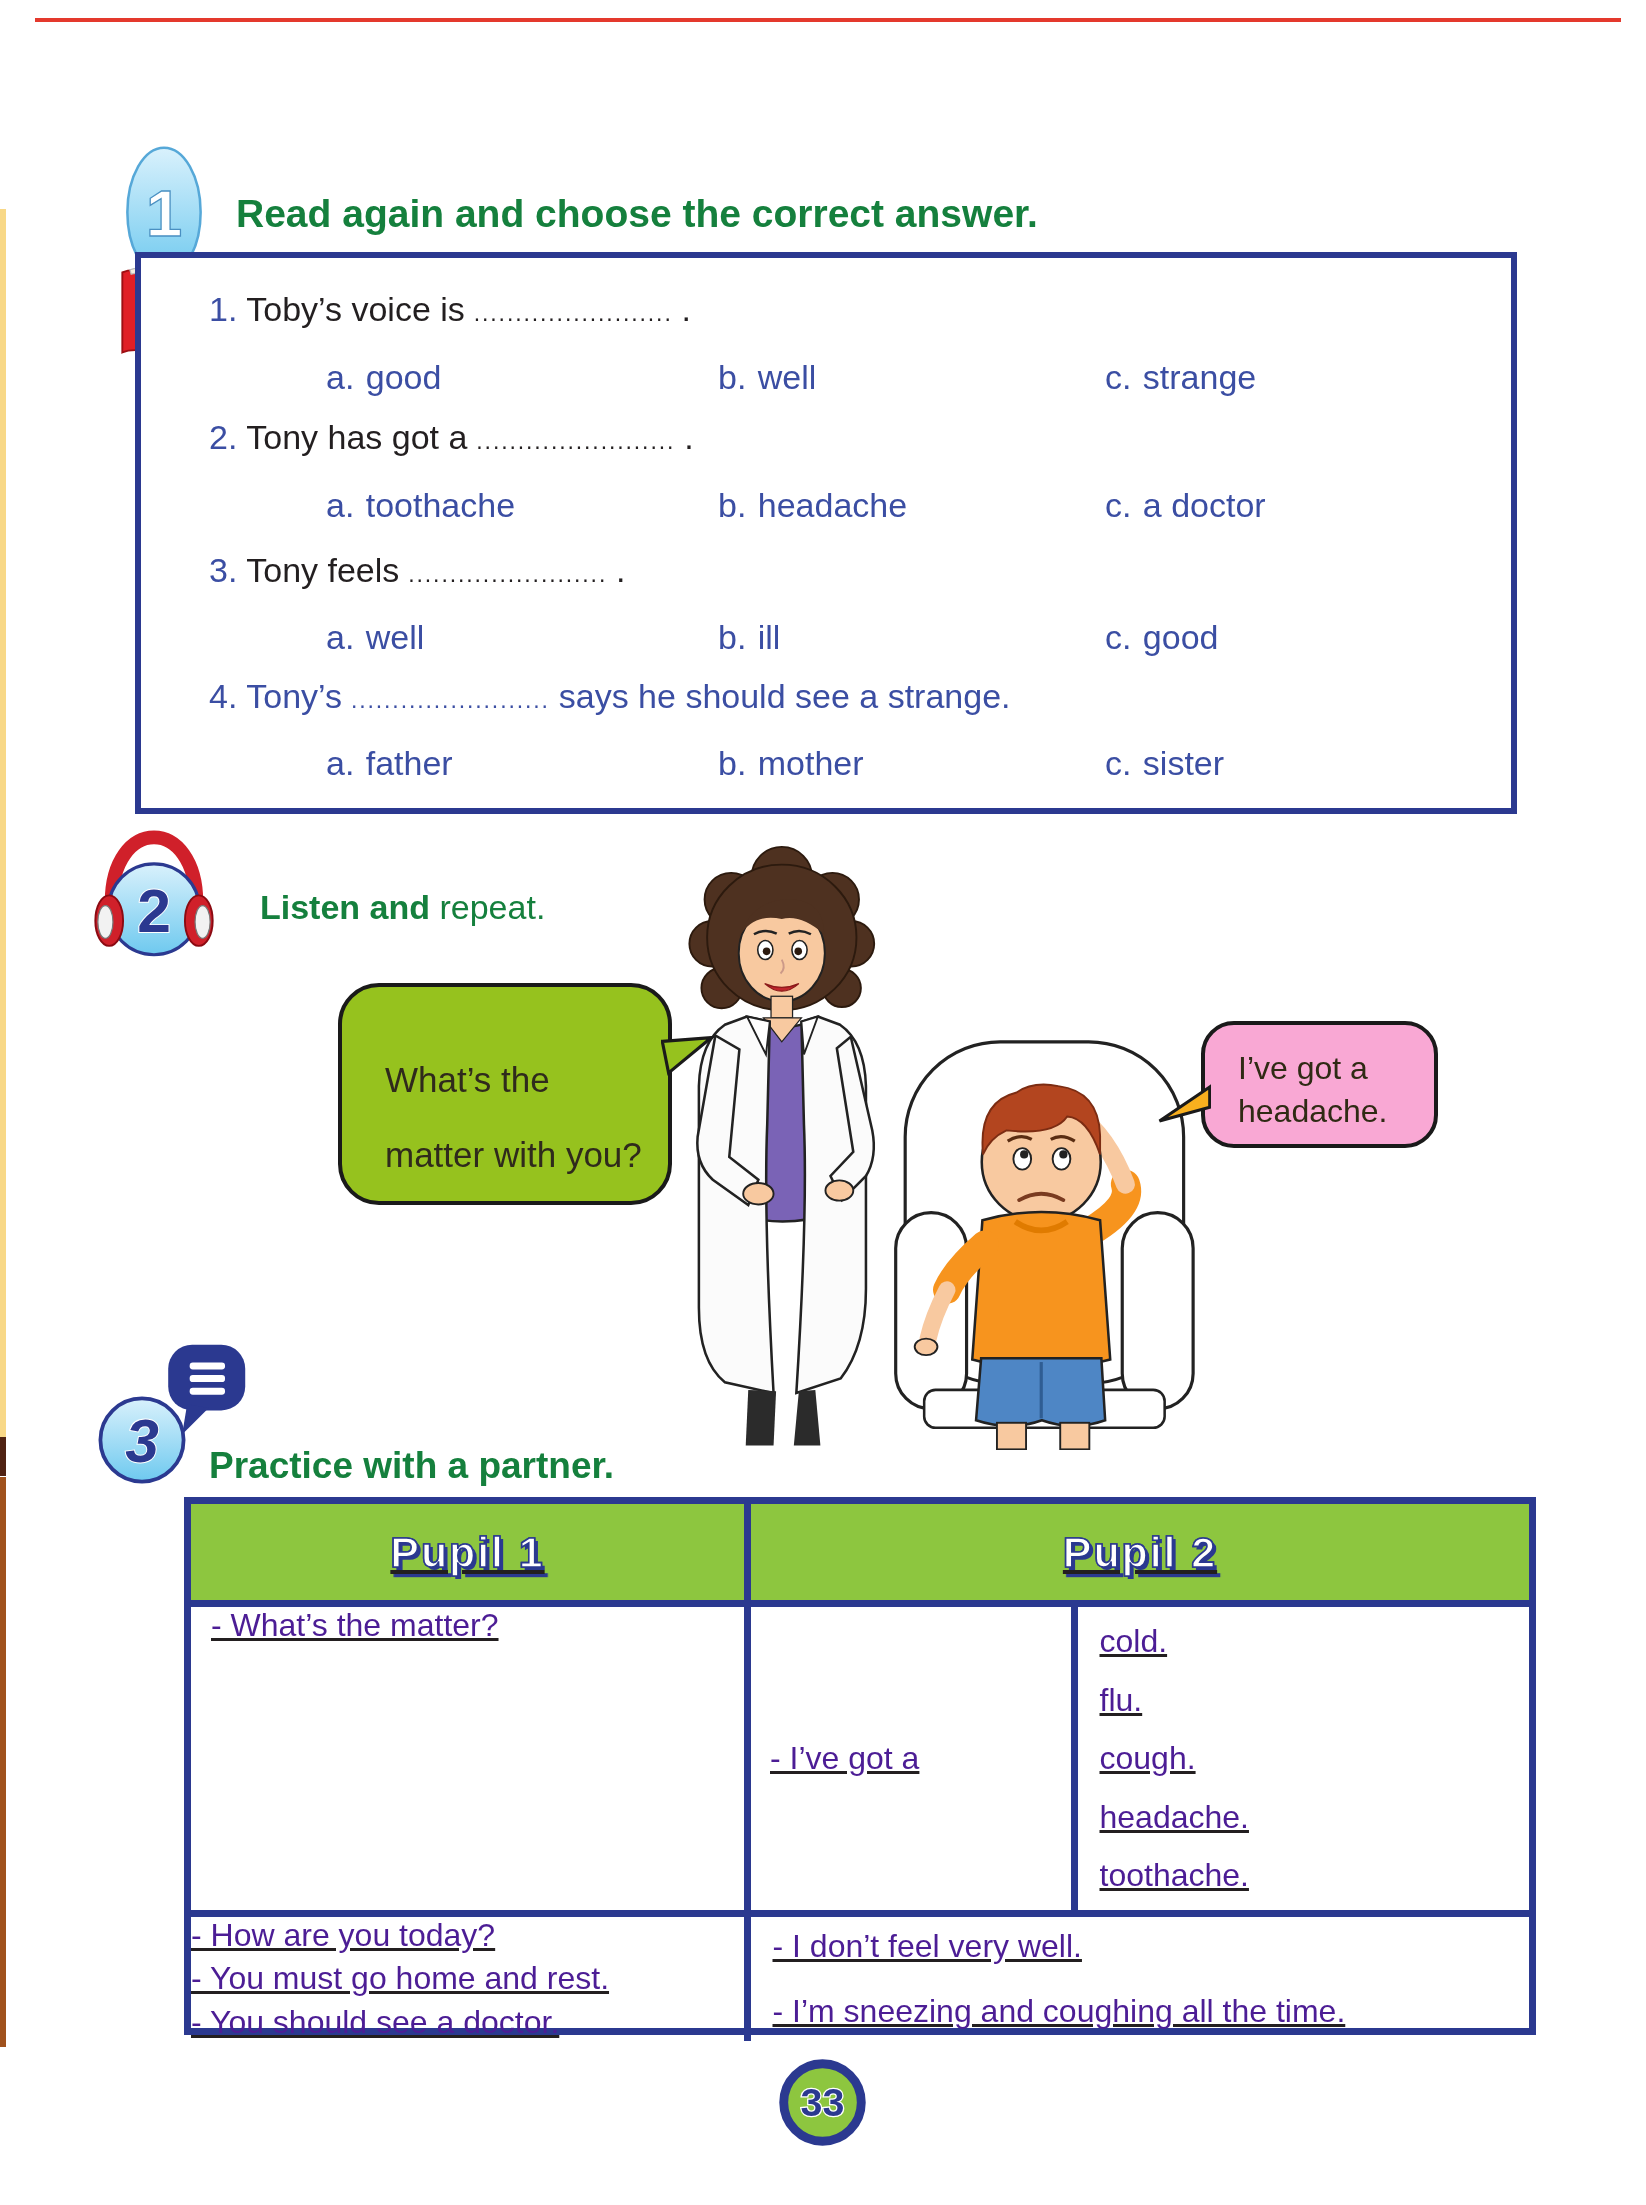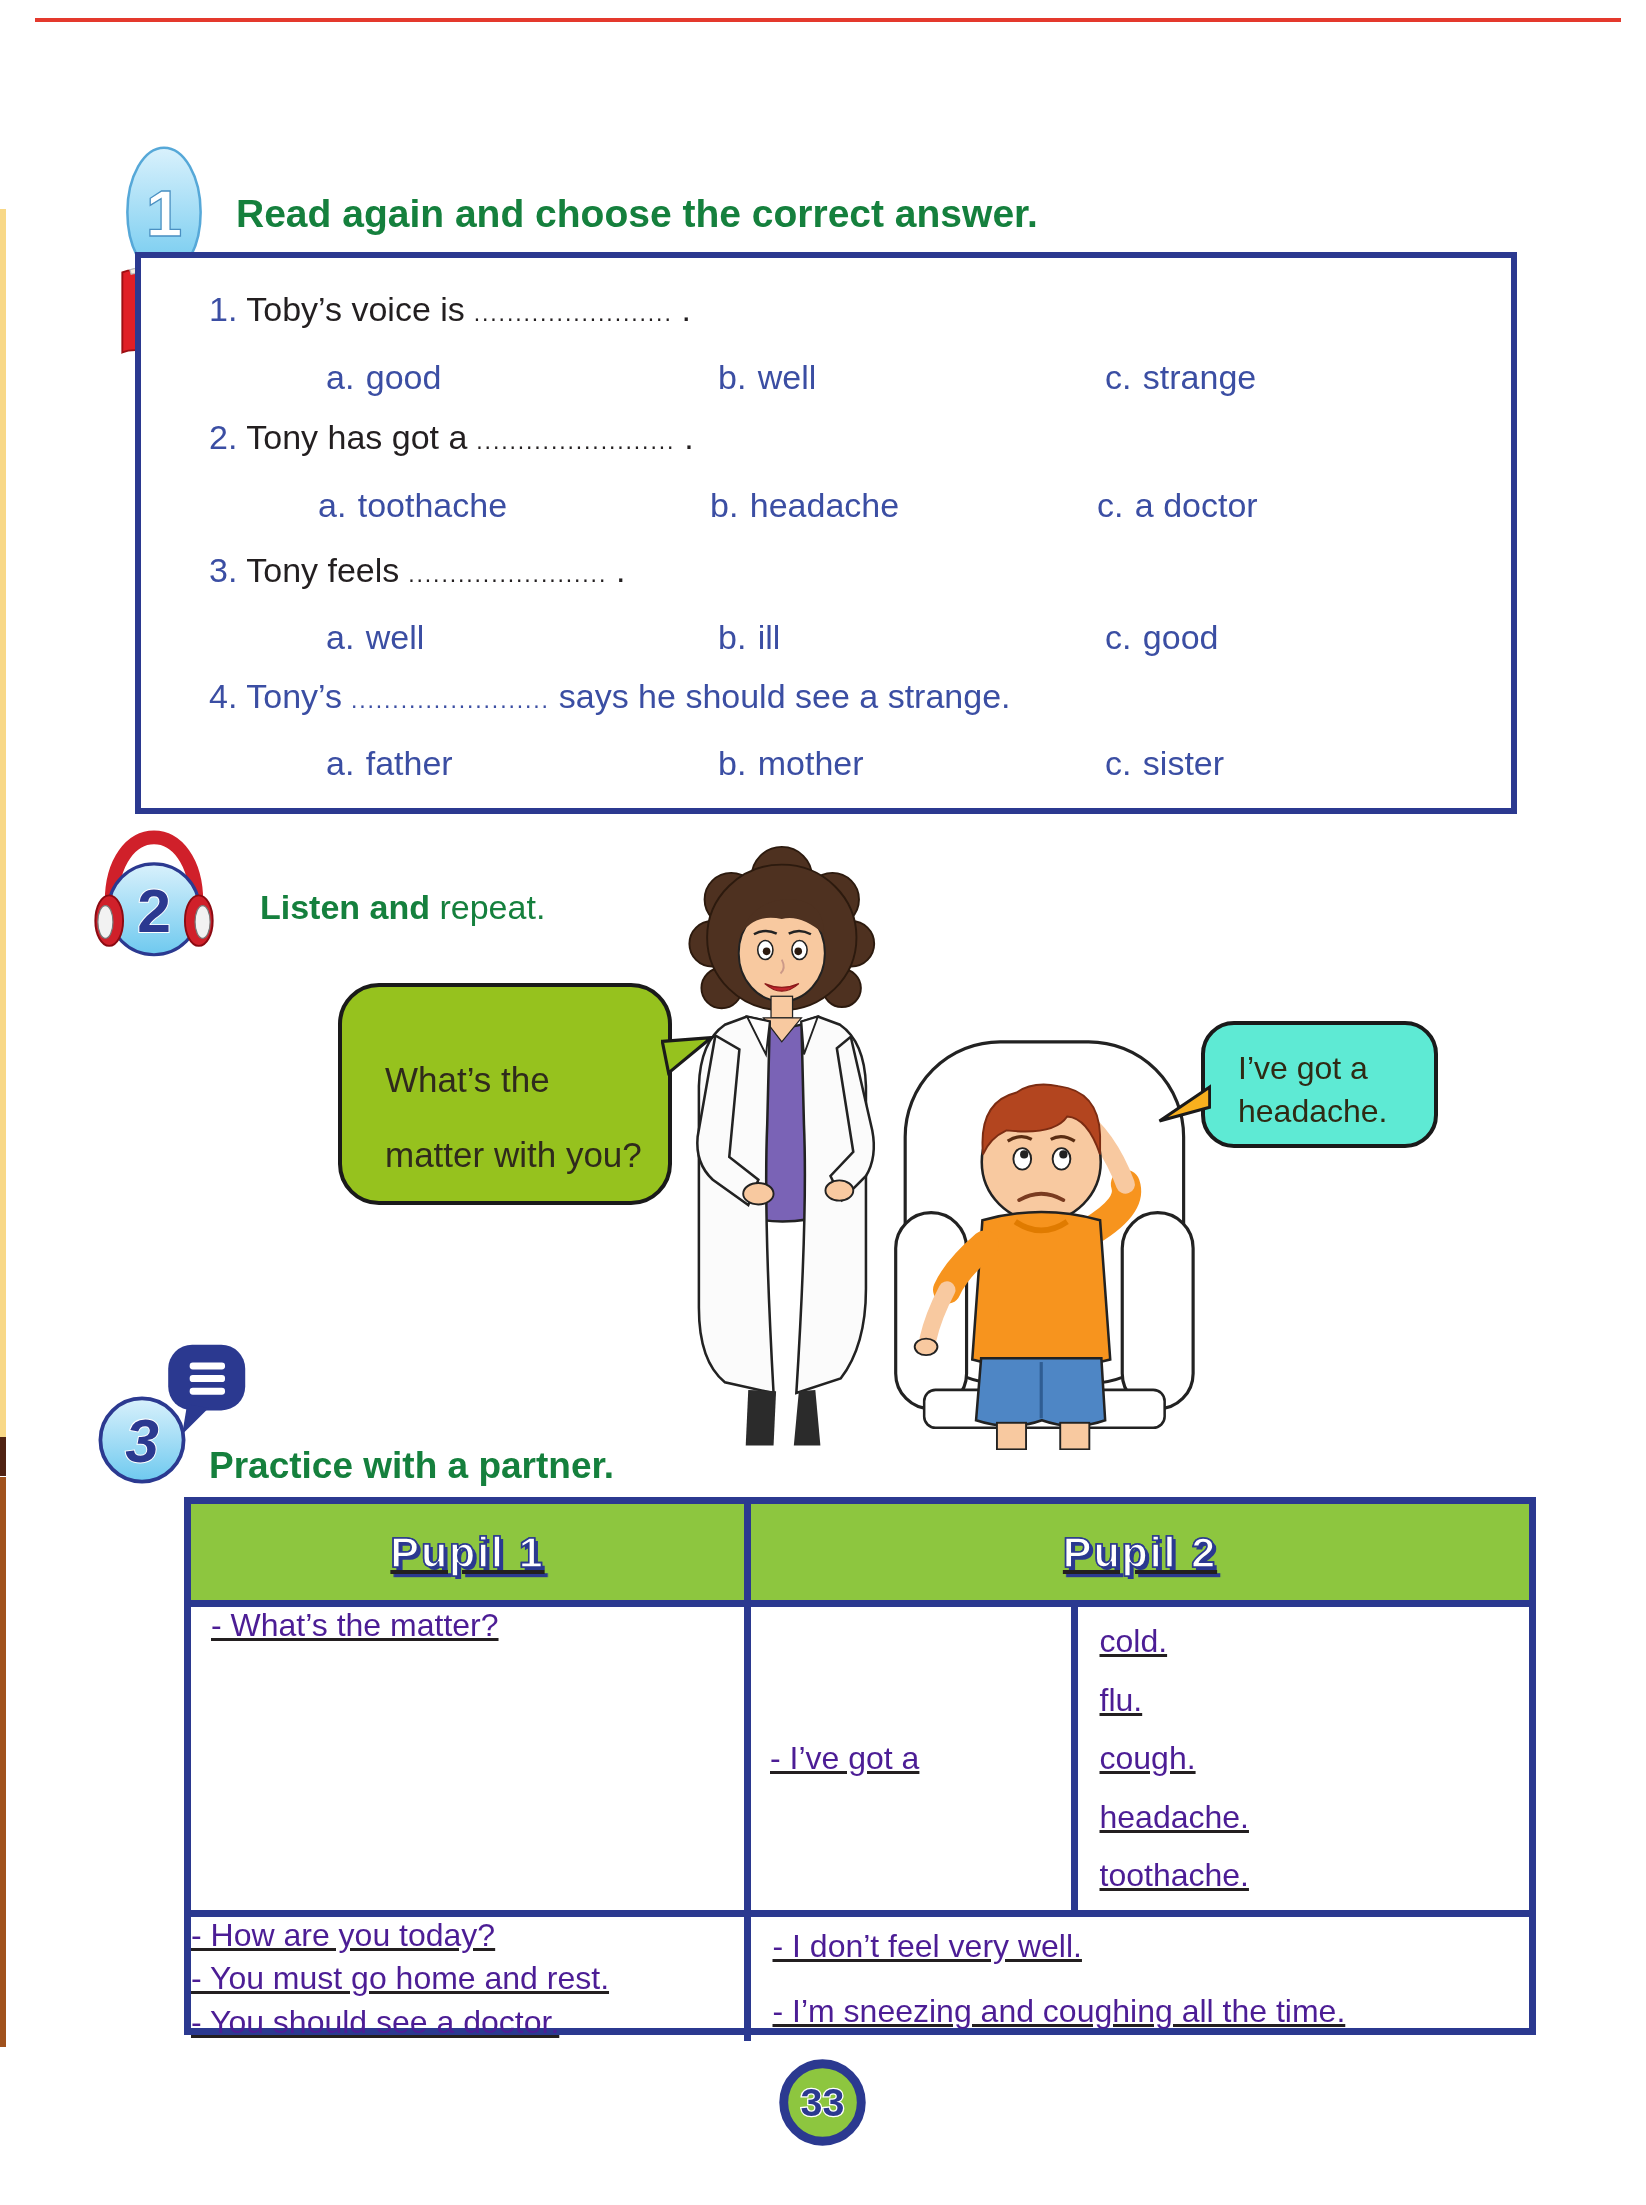--- a/index.html
+++ b/index.html
@@ -36,21 +36,21 @@
   .optrow{position:absolute;font-size:34px;color:#3B4EA3;white-space:nowrap;}
   .opt{position:absolute;top:0;}
   .opt .l{margin-right:11.4px;}
   .o-a{left:117px;} .o-b{left:509px;} .o-c{left:896px;}
 
   
   .bubble{position:absolute;border:4.4px solid #1a1a1a;box-sizing:border-box;}
   #bubble-green{left:338px;top:983px;width:334px;height:222px;background:#96C21E;
     border-radius:41px;padding:44px 0 0 43px;}
   #bubble-green .line{display:block;font-size:35px;color:#2f2a1c;line-height:1.45;margin-top:24px;}
-  #bubble-orange{left:1201px;top:1021px;width:237px;height:127px;background:#5eead4;
+  #bubble-orange{left:1201px;top:1021px;width:237px;height:127px;background:#f9a8d4;
     border-radius:33px;padding:21.5px 0 0 33px;}
   #bubble-orange .line{display:block;font-size:32px;color:#2f2a14;line-height:1.35;}
   .tail{position:absolute;}
 
   
   #ptable{position:absolute;left:184px;top:1497px;width:1352px;height:538px;
     border:7.6px solid #2B3990;box-sizing:border-box;background:#fff;display:flex;flex-direction:column;text-decoration:underline;}
   .t-header{display:flex;height:96px;border-bottom:7.6px solid #2B3990;background:#8DC63F;flex:none;}
   .t-h1{width:560px;border-right:7.6px solid #2B3990;box-sizing:border-box;
         display:flex;align-items:center;justify-content:center;}
@@ -111,21 +111,21 @@
     </div>
     <div class="optrow" style="top:100px;left:68px;width:1266px;height:44px;">
       <span class="opt o-a"><span class="l">a.</span><span>good</span></span>
       <span class="opt o-b"><span class="l">b.</span><span>well</span></span>
       <span class="opt o-c"><span class="l">c.</span><span>strange</span></span>
     </div>
 
     <div class="qline" style="top:160px;">
       <span class="qnum">2.</span><span>Tony has got a</span><span class="dots">........................</span><span>.</span>
     </div>
-    <div class="optrow" style="top:228px;left:60px;width:1266px;height:44px;">
+    <div class="optrow" style="top:228px;left:68px;width:1266px;height:44px;">
       <span class="opt o-a"><span class="l">a.</span><span>toothache</span></span>
       <span class="opt o-b"><span class="l">b.</span><span>headache</span></span>
       <span class="opt o-c"><span class="l">c.</span><span>a doctor</span></span>
     </div>
 
     <div class="qline" style="top:293px;">
       <span class="qnum">3.</span><span>Tony feels</span><span class="dots">........................</span><span>.</span>
     </div>
     <div class="optrow" style="top:360px;left:68px;width:1266px;height:44px;">
       <span class="opt o-a"><span class="l">a.</span><span>well</span></span>

